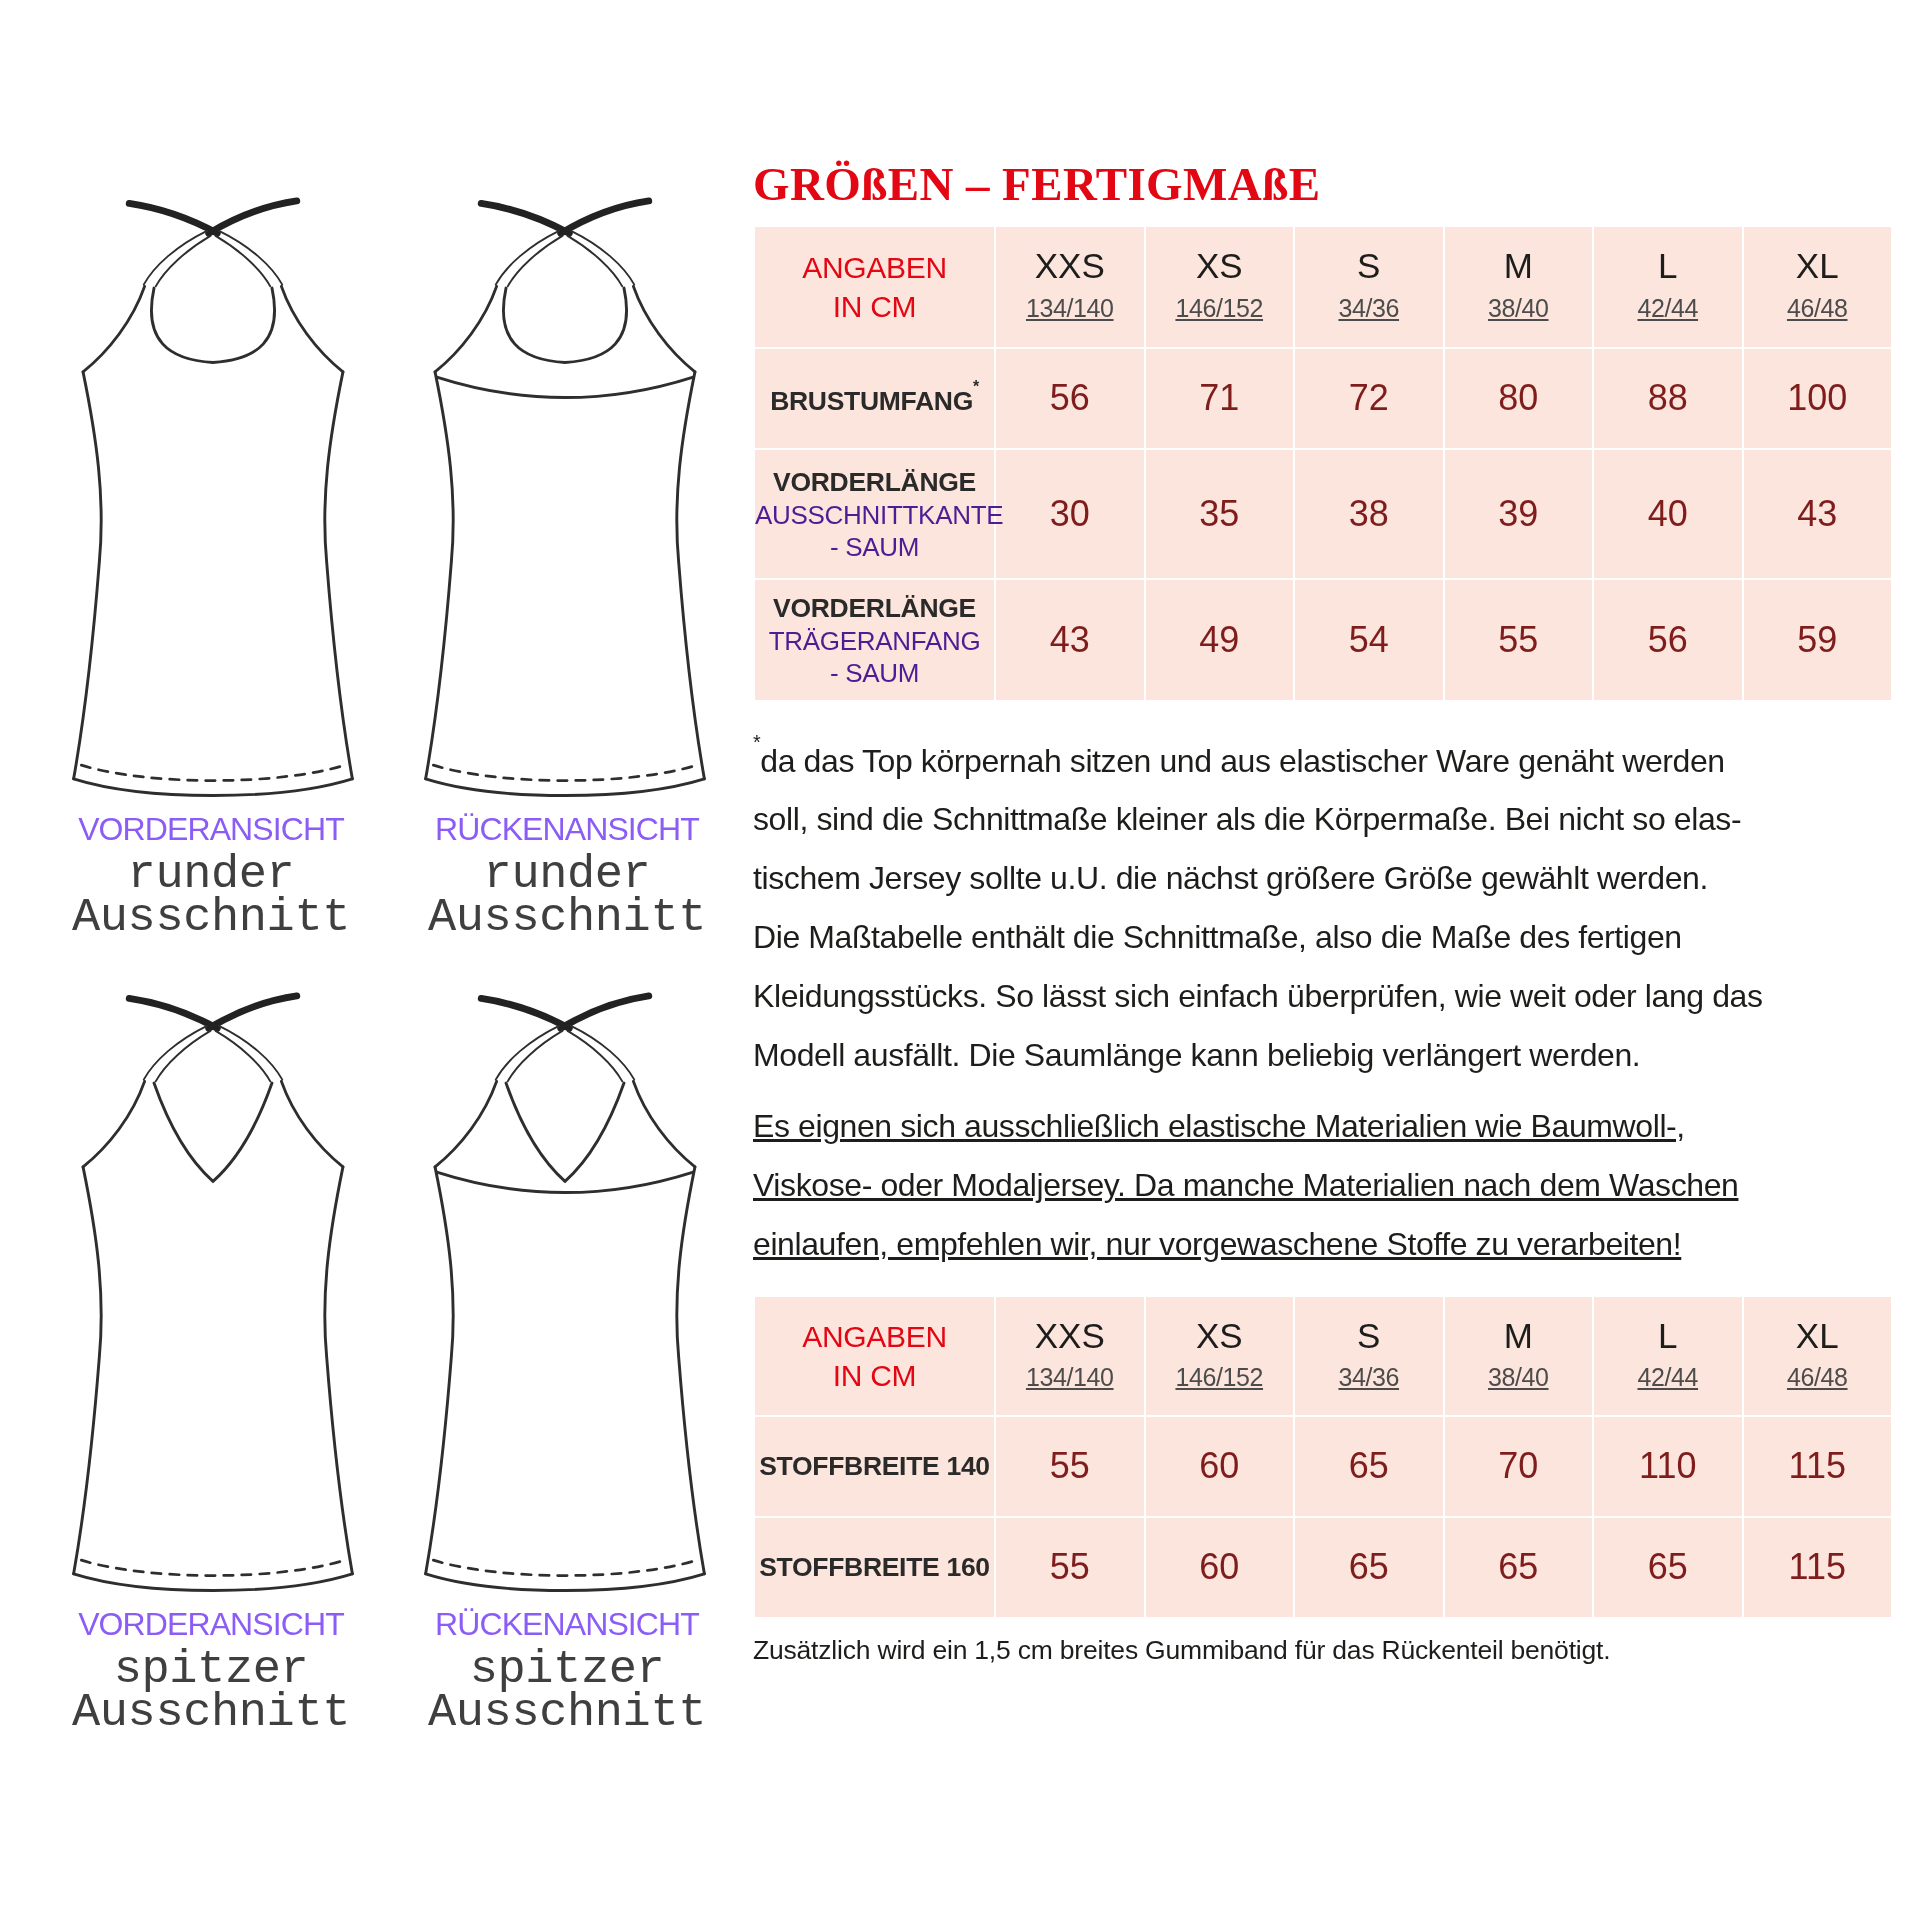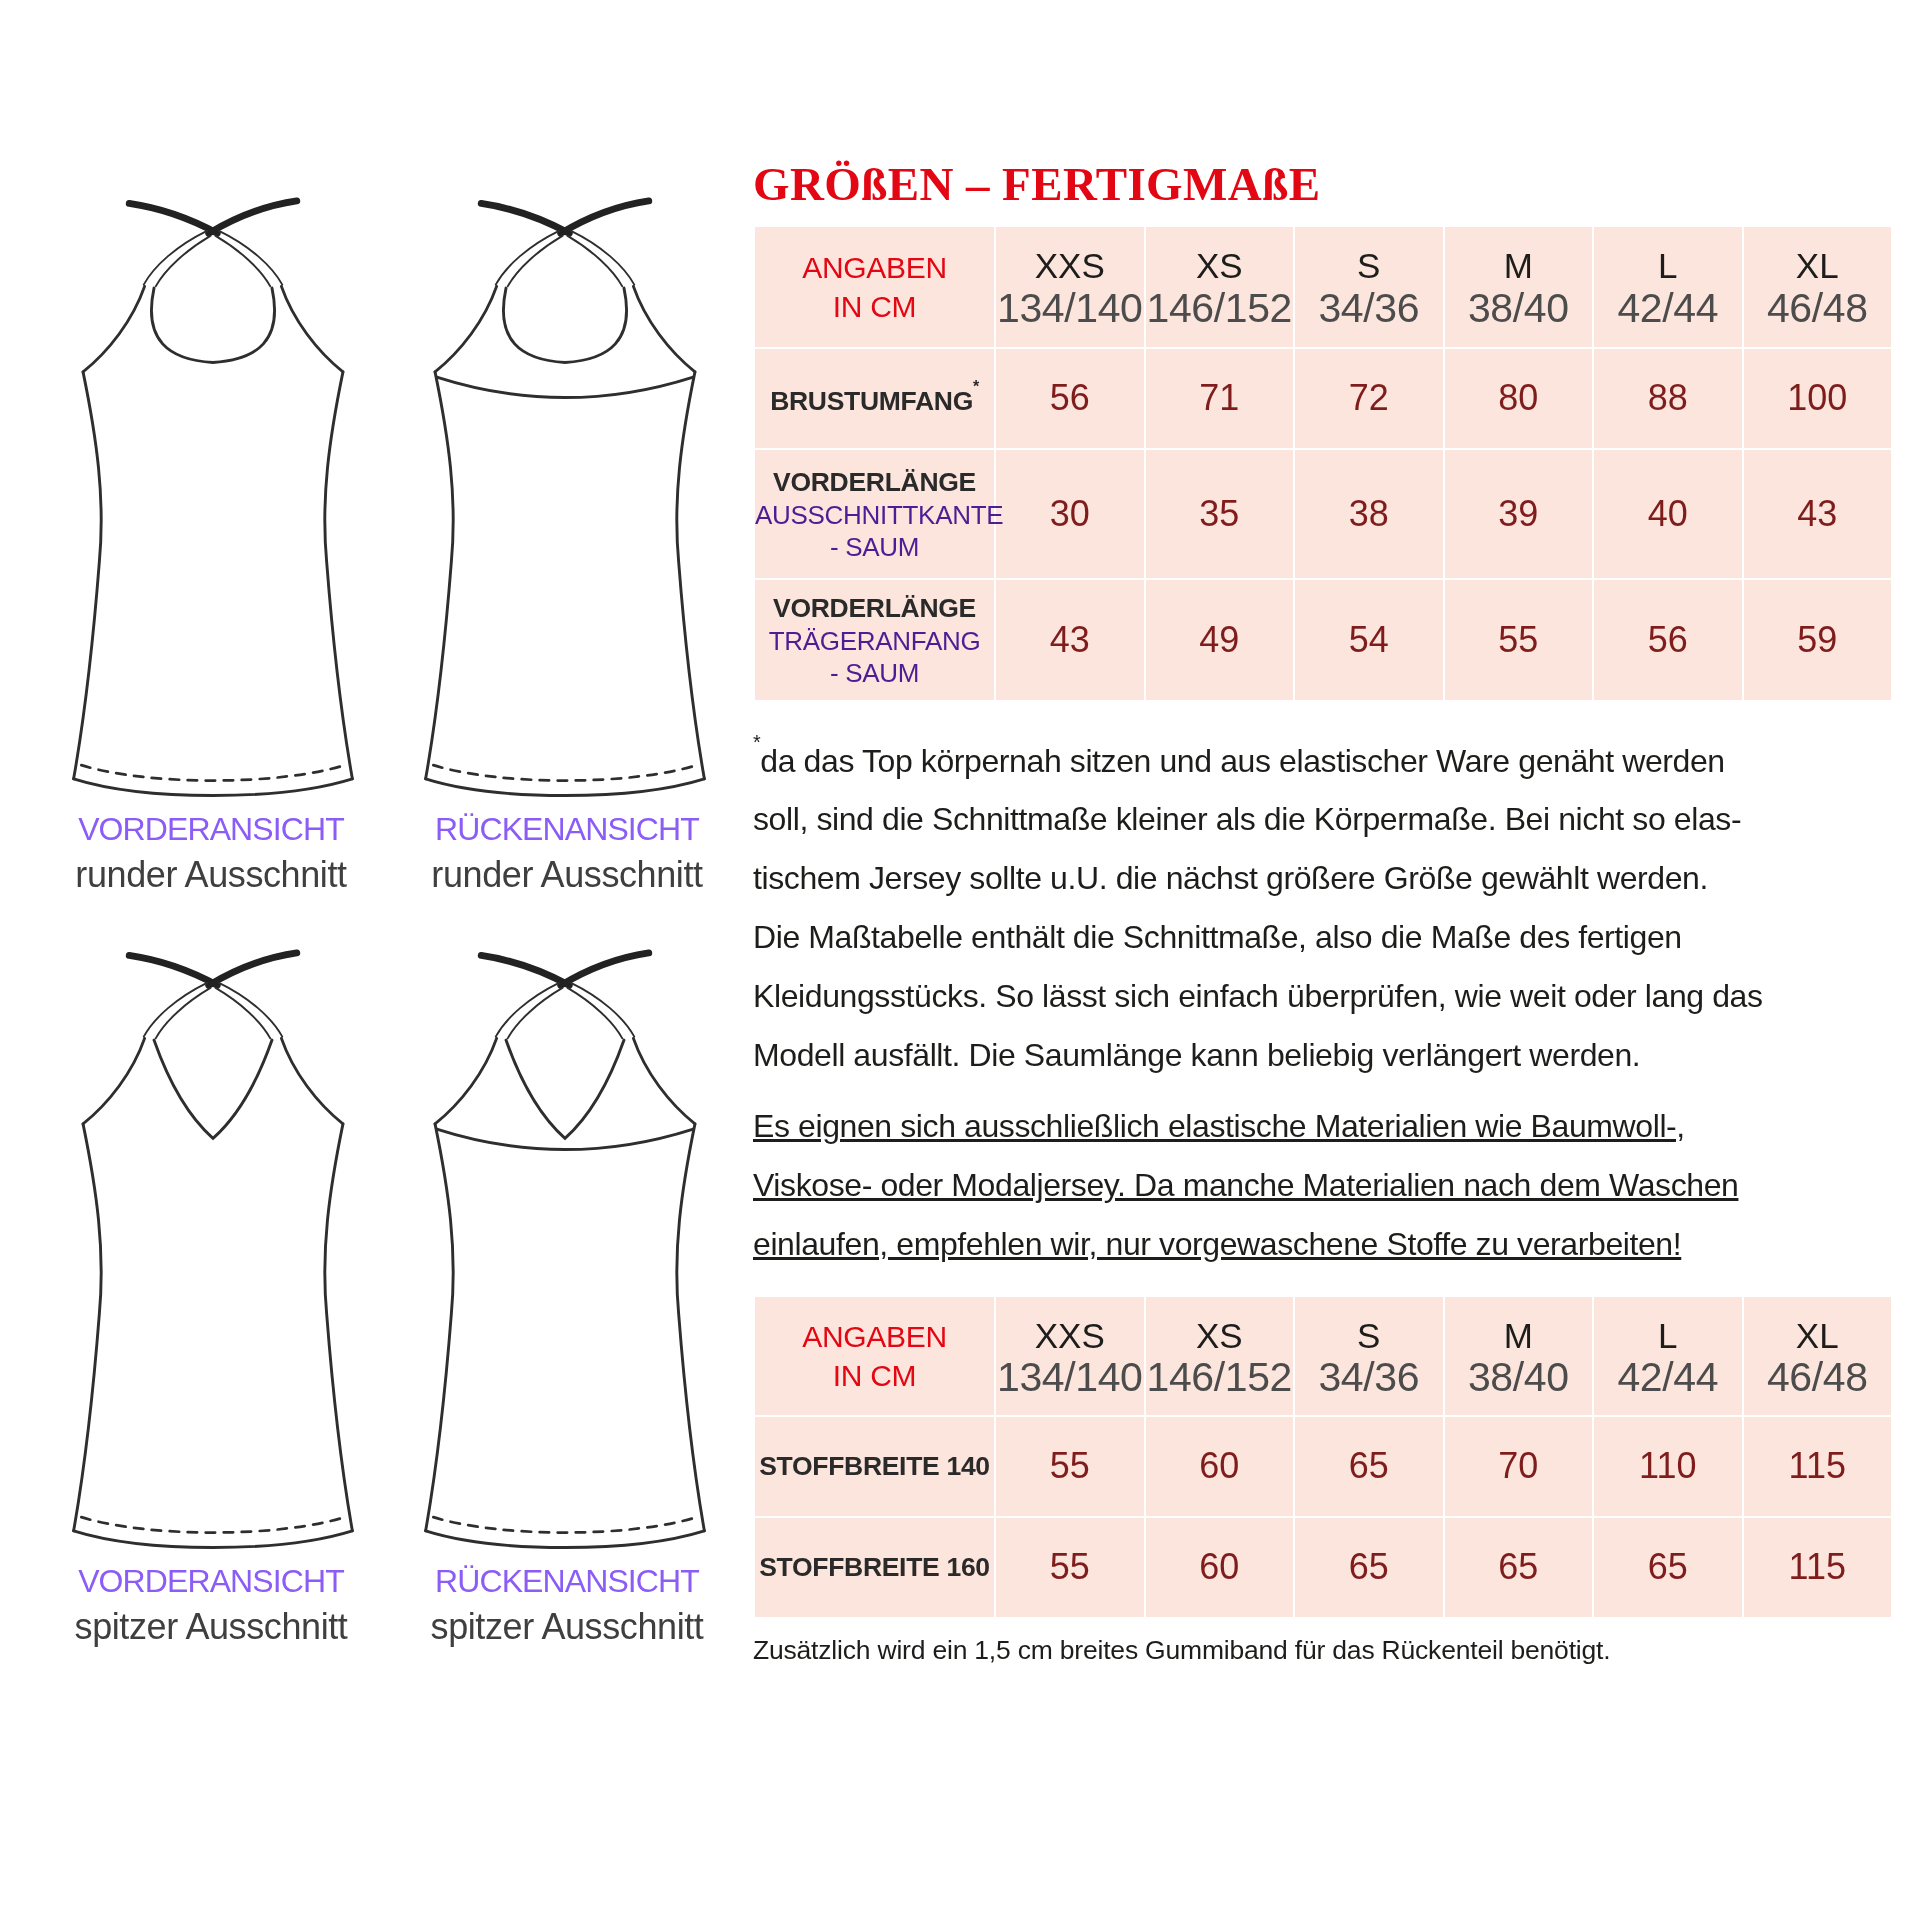--- a/index.html
+++ b/index.html
@@ -15,21 +15,21 @@
   .fig-row{display:flex;justify-content:center;gap:10.3px;}
   .fig-row.second{margin-top:46px;}
   svg.top-drawing{width:342px;height:610px;display:block;}
   .outline{fill:none;stroke:#2e2e2e;stroke-width:3.4;stroke-linecap:round;}
   .thin{fill:none;stroke:#2e2e2e;stroke-width:2.2;stroke-linecap:round;}
   .tail{fill:none;stroke:#222222;stroke-width:8;stroke-linecap:round;}
   .dash{fill:none;stroke:#2e2e2e;stroke-width:3.2;stroke-linecap:round;stroke-dasharray:11 10;}
   .captions{display:flex;margin-top:5.1px;}
   .caption{width:50%;text-align:center;}
   .cap-title{font-size:32px;line-height:48px;letter-spacing:-0.9px;color:#8b5cf6;}
-  .cap-sub{font-size:36px;line-height:43px;letter-spacing:-0.4px;color:#3f3f3f;}
+  .cap-sub{font-size:47px;line-height:43px;letter-spacing:-0.4px;color:#3f3f3f;font-family:Liberation Mono, monospace;}
 
   
   .right-col{position:absolute;left:753px;top:158px;width:1140px;}
   .red-heading{
     font-family:"Liberation Serif", serif;font-weight:700;
     font-size:47px;line-height:53px;margin:0;letter-spacing:0.4px;
   }
   .red-heading.material{margin-top:22px;}
 
   table.meas{border-collapse:collapse;table-layout:fixed;width:1140px;margin-top:13.7px;}
@@ -37,21 +37,21 @@
   td.lbl{text-align:right;padding-right:20.5px;}
   col.c-lbl{width:241px;}
   tr.h-head td{height:120px;}
   tr.h-r1 td{height:99px;}
   tr.h-r2 td{height:128px;}
   tr.h-r3 td{height:120px;}
   tr.h-head2 td{height:118px;}
   tr.h-r4 td{height:99px;}
   .corner{font-size:30px;line-height:39px;letter-spacing:-0.3px;}
   .sz{font-size:35px;line-height:39px;color:#1d1d1b;}
-  .age{font-size:41px;line-height:38px;color:#4c4c4c;margin-top:3.4px;letter-spacing:-0.4px;}
+  .age{font-size:25px;line-height:38px;color:#4c4c4c;margin-top:3.4px;letter-spacing:-0.4px;text-decoration:underline;}
   .rowlabel{font-size:26.5px;line-height:34px;font-weight:700;letter-spacing:-0.3px;color:#2a2a2a;}
   .rowsub{font-size:26px;line-height:32px;color:#4c1d95;letter-spacing:-0.3px;}
   .rowlabel sup{font-size:60%;position:relative;top:-0.5em;}
   .val{font-size:36px;color:#7f1d1d;}
 
   .footnote{margin:22px 0 0 0;font-size:32px;line-height:59px;letter-spacing:-0.4px;}
   .footnote sup{font-size:62%;position:relative;top:-0.55em;}
   .bodytext{margin:12px 0 0 0;font-size:32px;line-height:59px;letter-spacing:-0.4px;text-decoration:underline;}
   .pline{white-space:nowrap;}
   .note{margin:13.7px 0 0 0;font-size:26.5px;line-height:34px;letter-spacing:-0.2px;color:#1d1d1b;}

